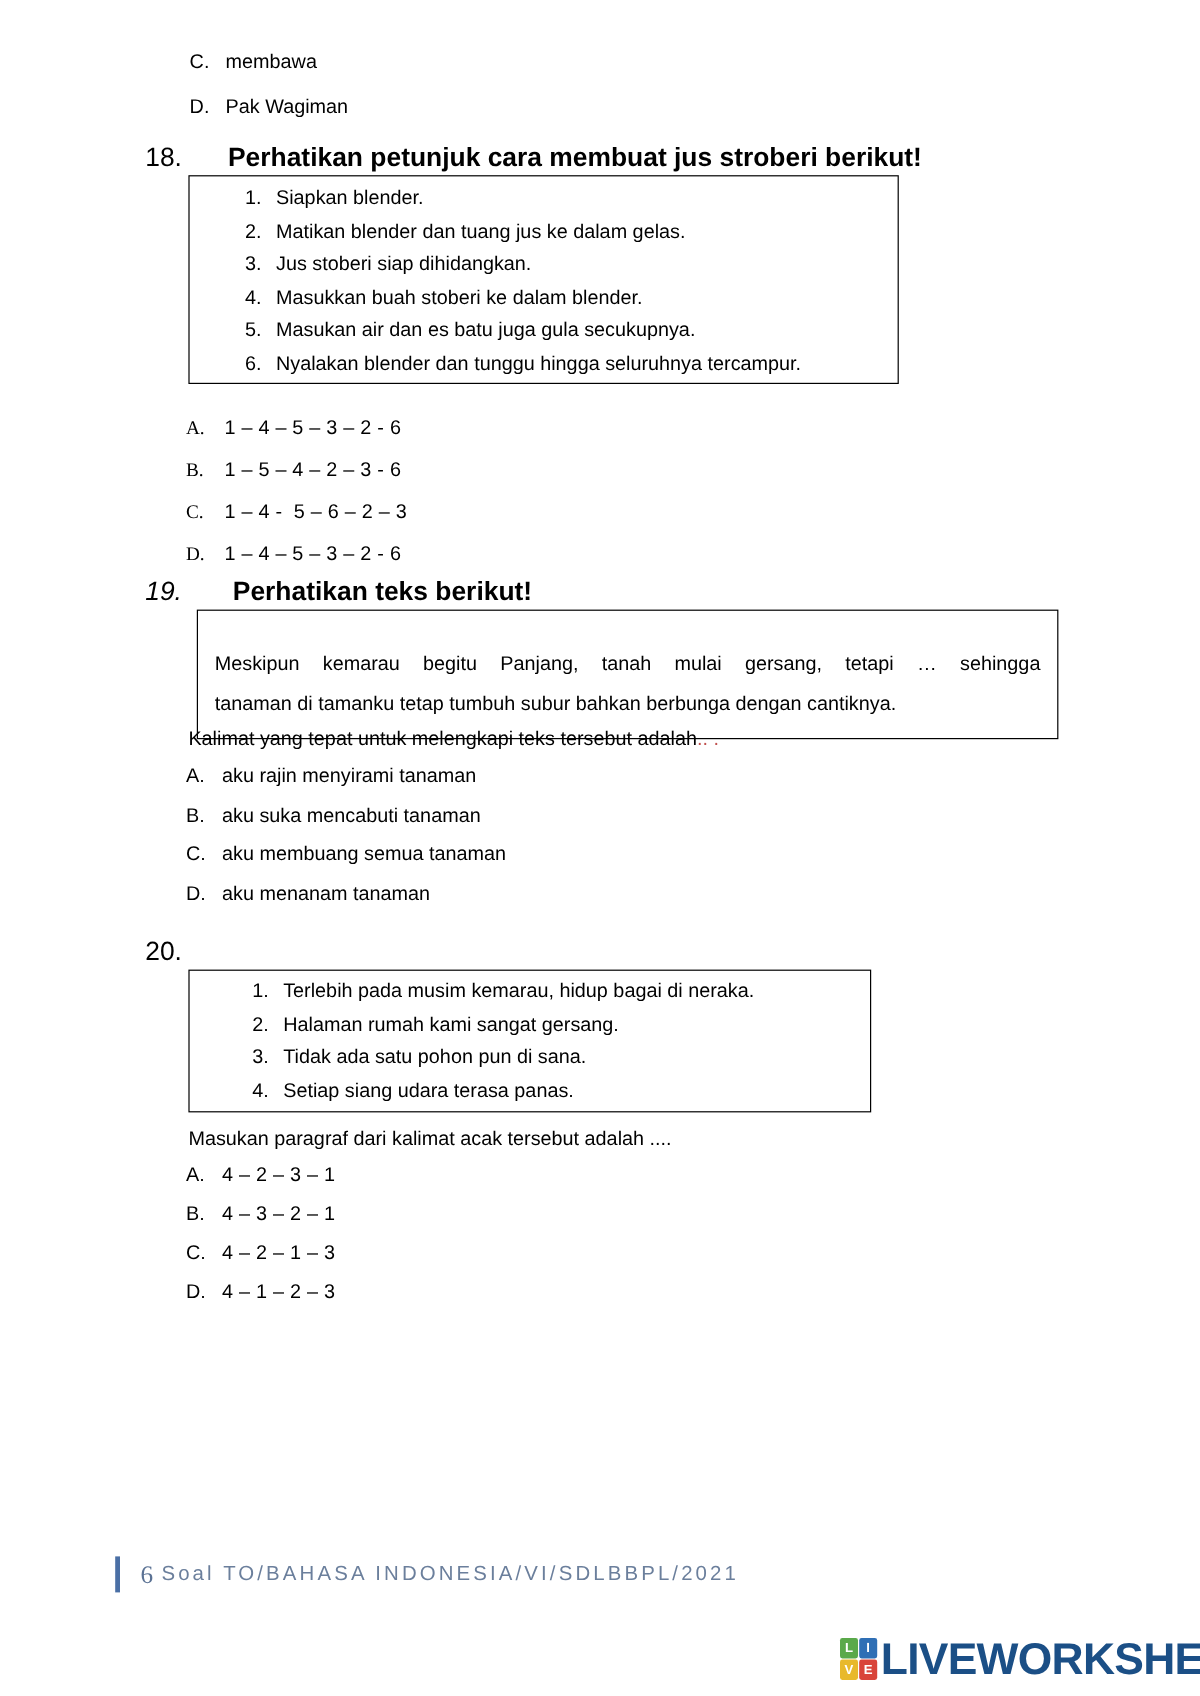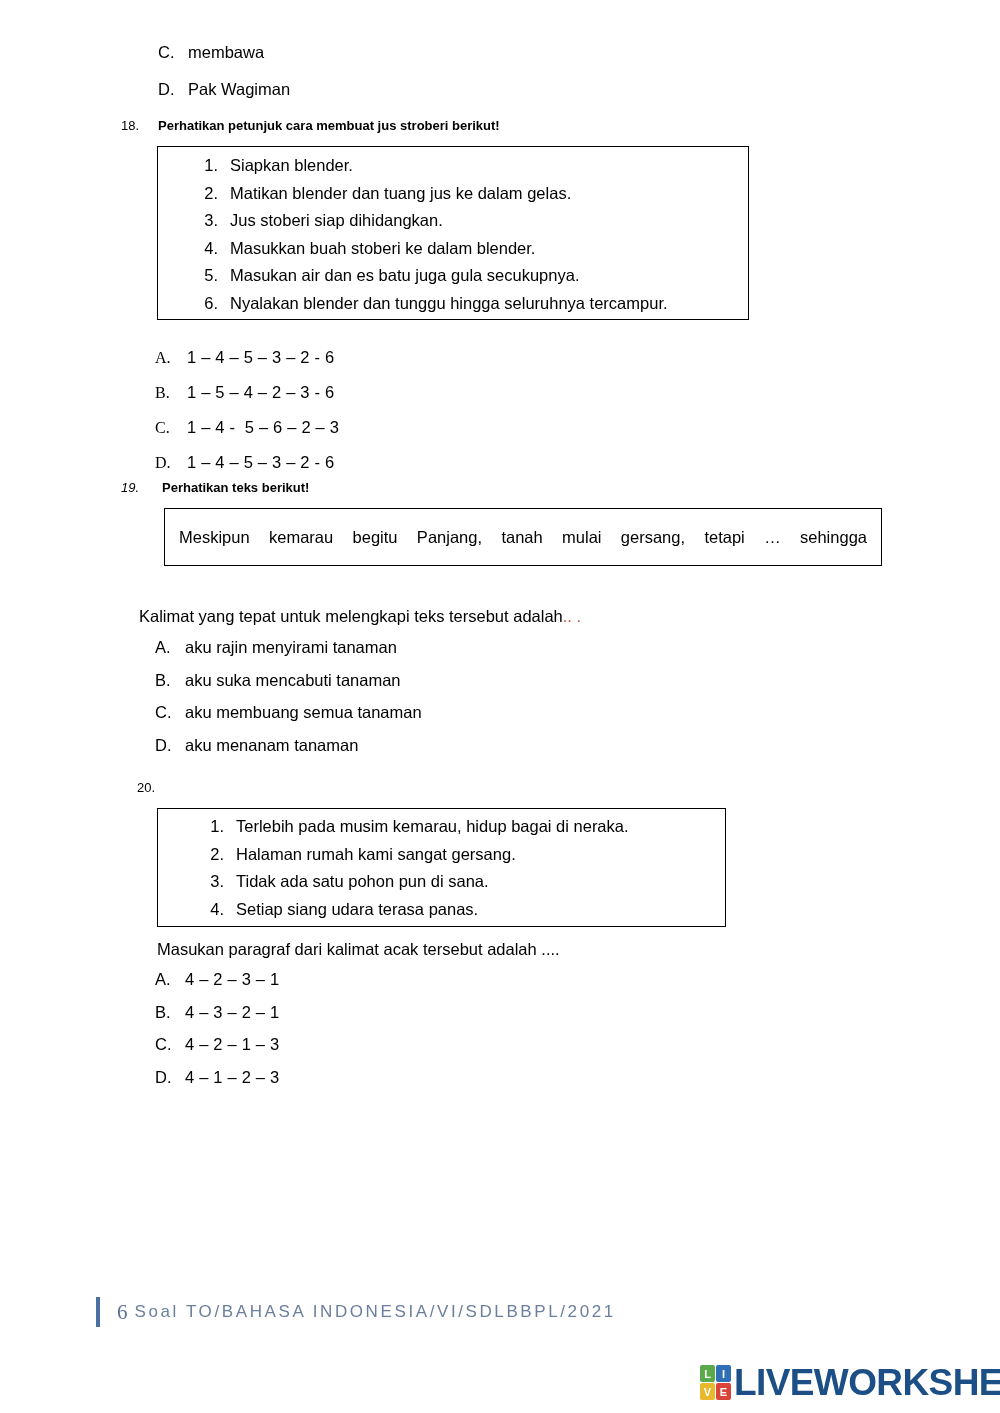--- a/index.html
+++ b/index.html
@@ -47,21 +47,22 @@
     position: absolute;
     left: 158px;
     top: 44px;
   }
   .top-options .opt-row { margin-bottom: 20px; }
 
   
   .q-head {
     display: flex;
     align-items: flex-start;
-    font-size: 13px;
+    font-size: 22px;
+    gap: 32px;
   }
   .q-num {
     flex: 0 0 auto;
     font-weight: 400;
     color: #000;
   }
   .q-title {
     font-weight: bold;
     color: #000;
   }
@@ -119,49 +120,49 @@
 
   
   #q19-head { position: absolute; left: 121px; top: 480px; }
   #q19-head .q-num { width: 41px; font-style: italic; }
 
   #q19-box {
     position: absolute;
     left: 164px;
     top: 508px;
     width: 718px;
-    padding: 12px 14px 10px 14px;
+    padding: 28px 14px 10px 14px;
   }
   #q19-box p {
     margin: 0;
     font-size: 16.5px;
     line-height: 2.05;
     text-align: justify;
     text-align-last: justify;
   }
   #q19-box p.last { text-align-last: left; }
 
   #q19-prompt {
     position: absolute;
-    left: 139px;
+    left: 157px;
     top: 607px;
     font-size: 16.5px;
   }
   .ellipsis-red { color: #c0504d; }
 
   #q19-options {
     position: absolute;
     left: 155px;
     top: 639px;
   }
   #q19-options .opt-row { margin-bottom: 16px; }
 
   
   #q20-head { position: absolute; left: 121px; top: 780px; }
-  #q20-head .q-num { width: 37px; margin-left: 16px; }
+  #q20-head .q-num { width: 37px; }
 
   #q20-box {
     position: absolute;
     left: 157px;
     top: 808px;
     width: 569px;
     padding: 9px 0 9px 0;
   }
   #q20-box li { margin-bottom: 11px; }
   #q20-box li:last-child { margin-bottom: 0; }
@@ -311,20 +312,21 @@
     </div>
   </div>
 
   <div class="q-head" id="q19-head">
     <span class="q-num">19.</span>
     <span class="q-title">Perhatikan teks berikut!</span>
   </div>
 
   <div class="frame" id="q19-box">
     <p>Meskipun kemarau begitu Panjang, tanah mulai gersang, tetapi … sehingga</p>
+    <p class="last">tanaman di tamanku tetap tumbuh subur bahkan berbunga dengan cantiknya.</p>
   </div>
 
   <div id="q19-prompt">
     <span>Kalimat yang tepat untuk melengkapi teks tersebut adalah</span><span class="ellipsis-red">.. .</span>
   </div>
 
   <div id="q19-options">
     <div class="opt-row">
       <span class="opt-letter">A.</span>
       <span class="opt-text">aku rajin menyirami tanaman</span>

